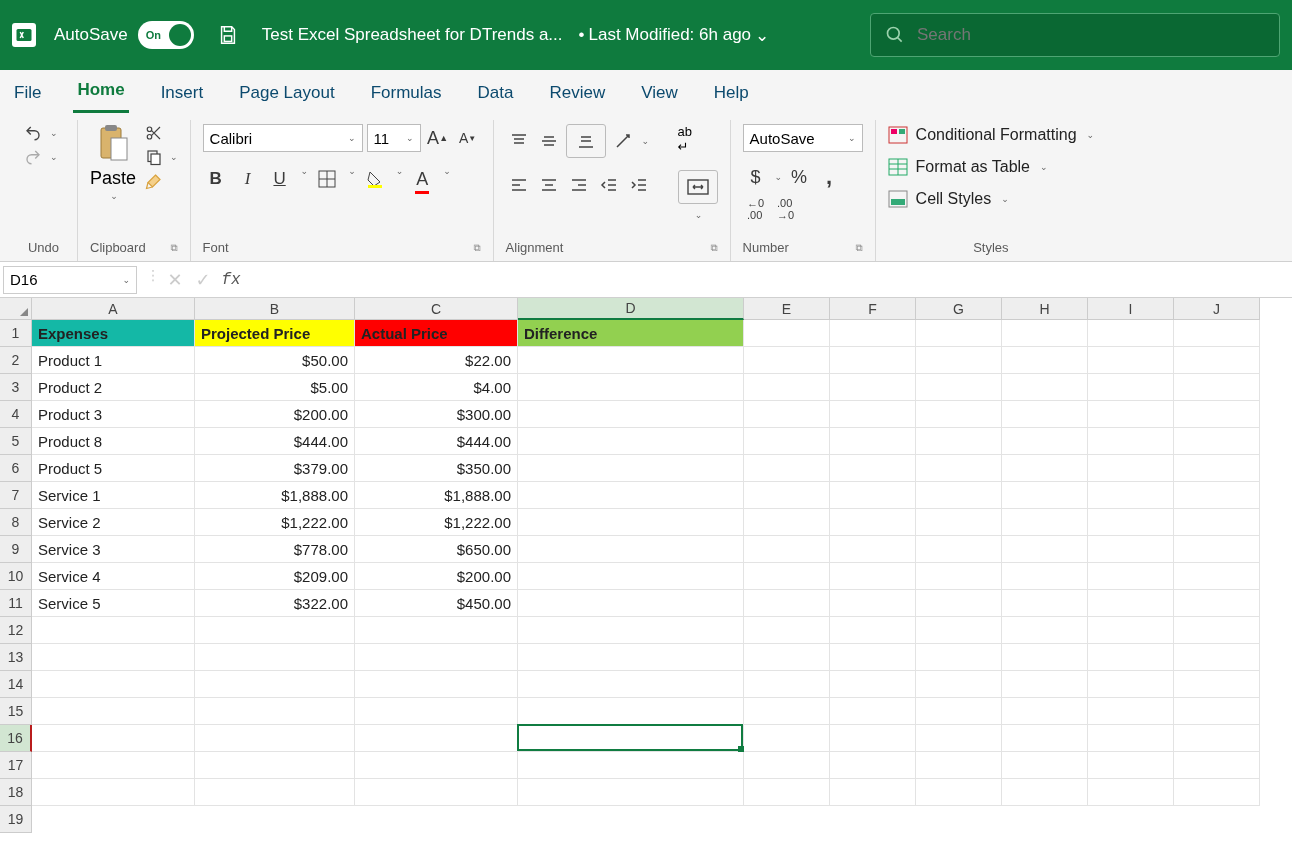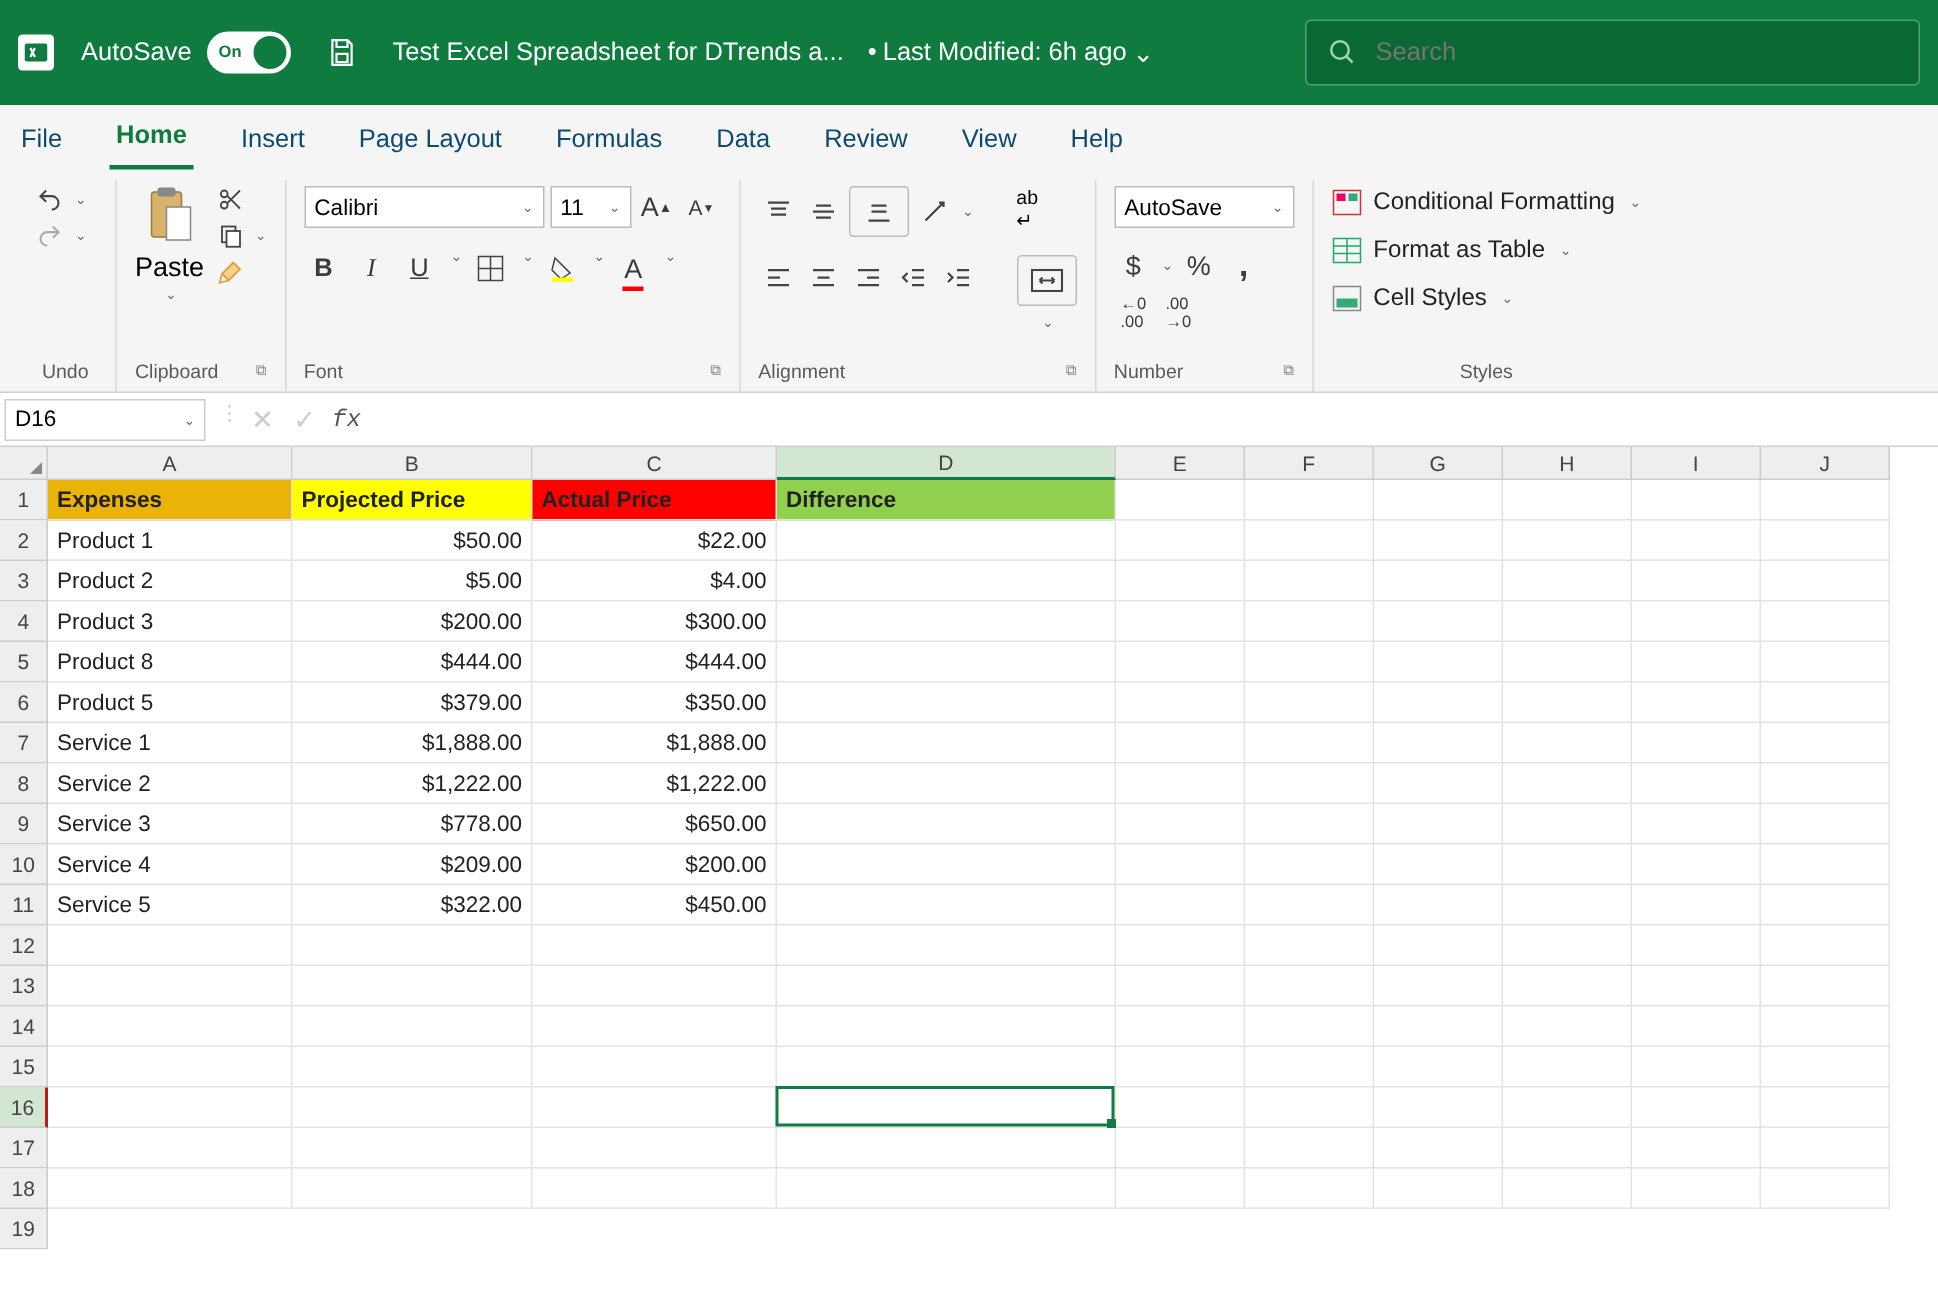--- a/index.html
+++ b/index.html
@@ -62,21 +62,21 @@
 .col-head { height:22px; background:#eee; border-right:1px solid #ccc; border-bottom:1px solid #ccc; text-align:center; font-size:14px; color:#444; display:flex;align-items:center;justify-content:center;}
 .col-head.selected { background:#d2e6d2; border-bottom: 2px solid #107c41; }
 .grid-body { display:flex;}
 .row-headers { display:flex; flex-direction:column;}
 .row-head { width:32px; height:27px; background:#eee; border-right:1px solid #ccc; border-bottom:1px solid #ccc; text-align:center; font-size:14px; color:#444;display:flex;align-items:center;justify-content:center;}
 .row-head.selected { background:#d2e6d2; border-right:2px solid #b91c1c; }
 .cells { position:relative;}
 .cell-row { display:flex;}
 .cell { height:27px; border-right:1px solid #e3e3e3; border-bottom:1px solid #e3e3e3; padding:2px 6px; font-size:15px; color:#222; display:flex; align-items:center; overflow:hidden; white-space:nowrap;}
 .cell.right { justify-content:flex-end;}
-.hdr-exp { background:#eab308; font-weight:700;}
+.hdr-exp { background:#14b8a6; font-weight:700;}
 .hdr-proj { background:#ffff00; font-weight:700;}
 .hdr-act { background:#ff0000; font-weight:700;}
 .hdr-diff { background:#92d050; font-weight:700;}
 .subtot { background:#8a4dff; color:#000; font-weight:700;}
 .selected-cell { position:absolute; border:2px solid #107c41; pointer-events:none;}
 .selected-cell::after { content:""; position:absolute; right:-3px; bottom:-3px; width:6px; height:6px; background:#107c41;}
 
 </style>
 </head>
 <body>

